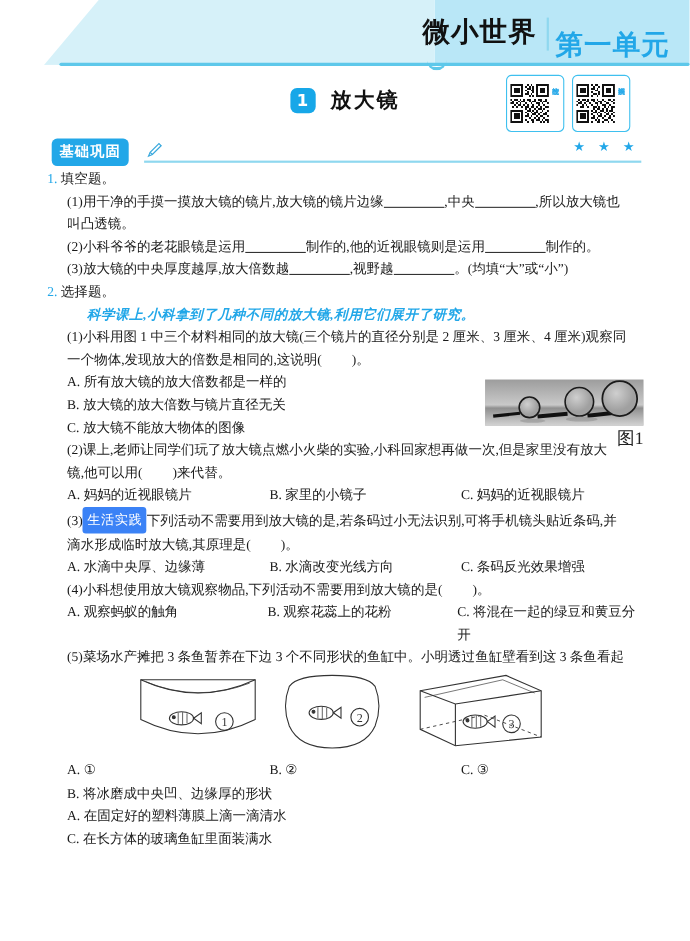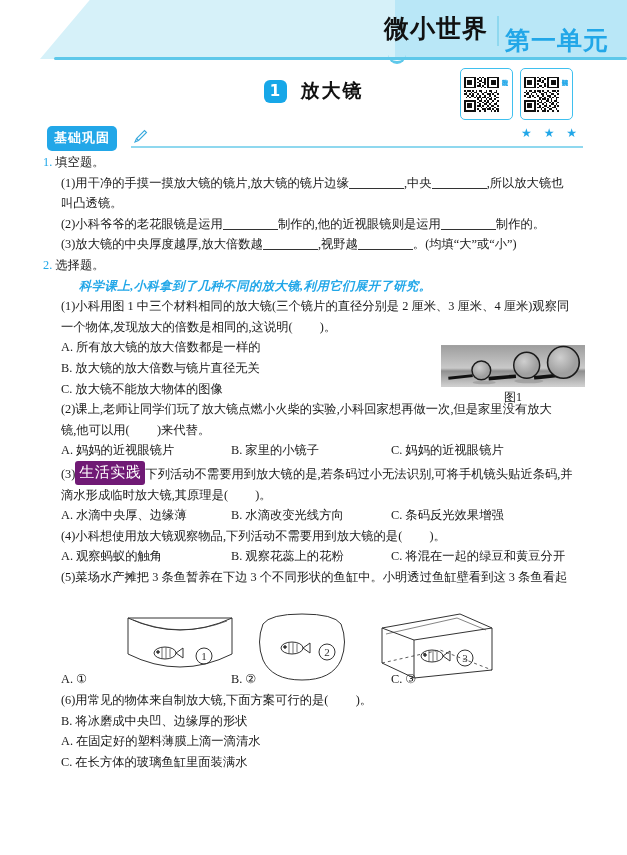--- a/index.html
+++ b/index.html
@@ -112,40 +112,40 @@
   .blank{
     display:inline-block; border-bottom:1px solid #333;
     height:13px; vertical-align:-2px;
   }
   .b55{ width:55px; }
   .hint{
     color:#22a7e8; font-style:italic; font-weight:bold;
     font-family:"Liberation Serif",serif; letter-spacing:.5px;
   }
   .tag-life{
-    display:inline-block; background:#701a75; color:#fff;
+    display:inline-block; background:#3b82f6; color:#fff;
     font-family:"DejaVu Sans","Liberation Sans",sans-serif;
-    font-size:15px; border-radius:3px; padding:1px 4px 2px 4px;
+    font-size:12px; border-radius:3px; padding:1px 4px 2px 4px;
     vertical-align:1px; letter-spacing:.5px;
   }
-  .choices{ display:flex; }
+  .choices{ display:flex;gap:14px; }
   .choices > span:nth-child(1){ width:170px; }
   .choices > span:nth-child(2){ width:160px; }
   .paren{ letter-spacing:6px; }
 
   
   .fig1{
     position:absolute; top:345px; left:441px; width:144px;
   }
   .fig1-photo{
     width:144px; height:42px; display:block;
     border:0; background:#b9b9b9;
   }
   .fig1-cap{
-    text-align:center; font-size:12px; margin-top:2px; color:#222;
+    text-align:right; font-size:16px; margin-top:2px; color:#222;
   }
 
   
   .fig2{ position:absolute; top:608px; left:120px; width:380px; height:80px; }
 
   
   .footer{ position:absolute; left:0; bottom:0; width:627px; height:70px; }
 </style>
 </head>
 <body>
@@ -477,23 +477,20 @@
 
   <div style="height:82px;"></div>
 
   <div class="q-line indent choices">
     <span>A. ①</span>
     <span>B. ②</span>
     <span>C. ③</span>
   </div>
 
   <div class="q-line indent">
-    <span>(6)</span><span>用常见的物体来自制放大镜,下面方案可行的是(</span><span class="paren">&nbsp;&nbsp;&nbsp;</span><span>)。</span>
-  </div>
-  <div class="q-line indent">
     <span>B. 将冰磨成中央凹、边缘厚的形状</span>
   </div>
   <div class="q-line indent">
     <span>A. 在固定好的塑料薄膜上滴一滴清水</span>
   </div>
   <div class="q-line indent">
     <span>C. 在长方体的玻璃鱼缸里面装满水</span>
   </div>
 
 </div>

